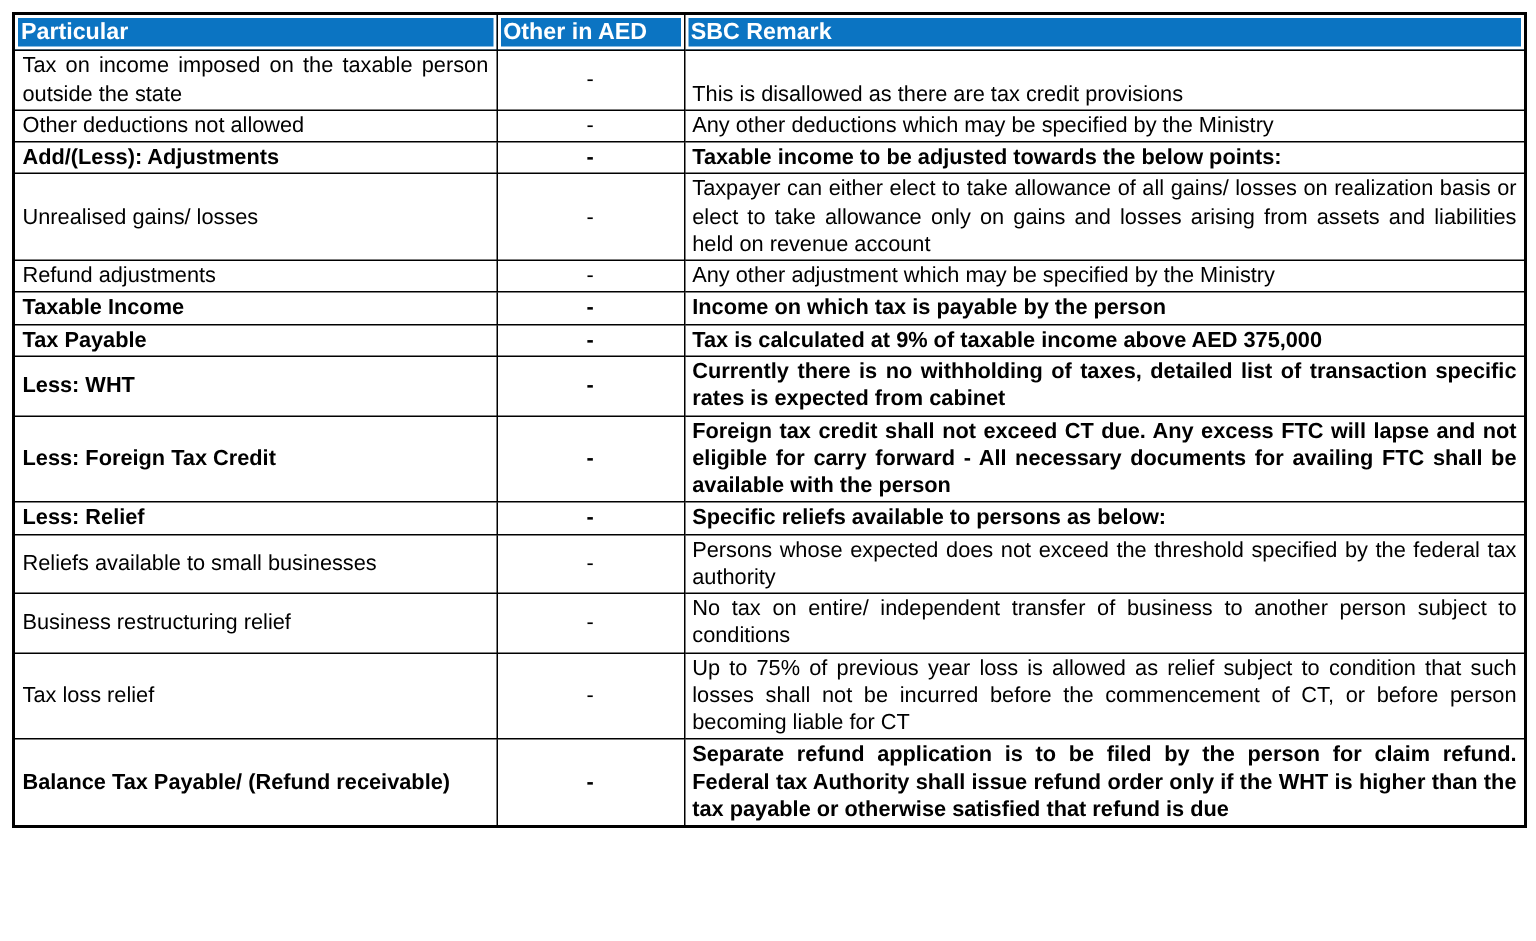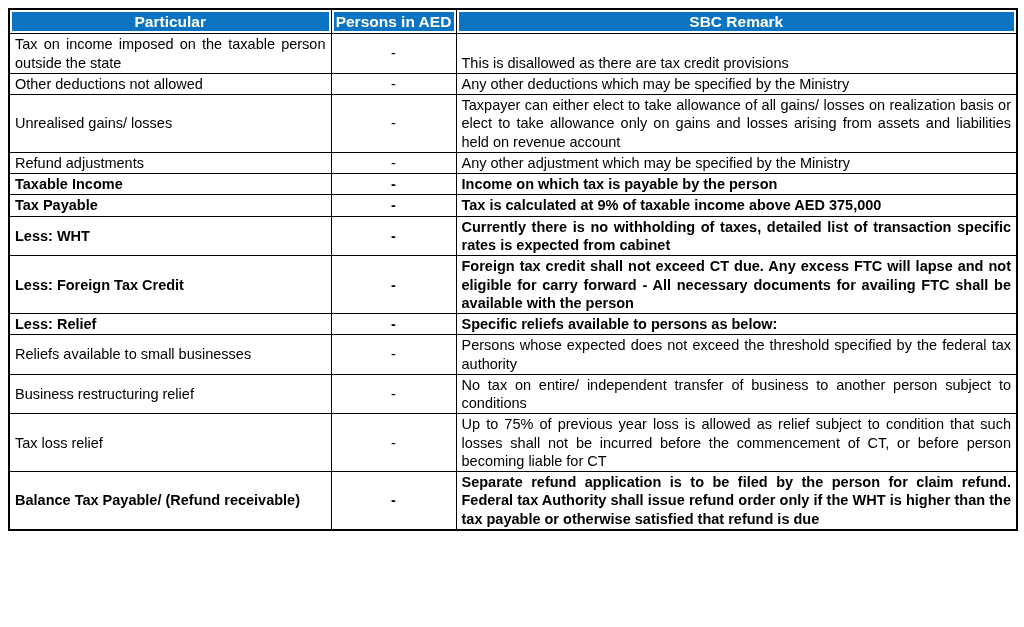--- a/index.html
+++ b/index.html
@@ -25,21 +25,21 @@
     padding:1px 5px;
     vertical-align:middle;
     overflow:hidden;
   }
   .tax-table thead th{
     background:var(--header-bg);
     color:var(--header-text);
     font-weight:bold;
     font-size:15.5px;
     line-height:1.12;
-    text-align:center;
+    text-align:left;
     padding:3px 4px;
     box-shadow:inset 0 0 0 2px #ffffff; 
   }
   .col-particular{text-align:justify;margin-left:44px;}
   .col-amount{text-align:center;}
   .col-remark{text-align:justify;}
   tr.bold .col-particular,
   tr.bold .col-amount,
   tr.bold .col-remark{font-weight:bold;}
   
@@ -51,34 +51,39 @@
 <div class="page">
   <table class="tax-table">
     <colgroup>
       <col style="width:322px">
       <col style="width:125px">
       <col style="width:561px">
     </colgroup>
     <thead>
       <tr>
         <th>Particular</th>
-        <th>Persons in AED</th>
+        <th>Other in AED</th>
         <th>SBC Remark</th>
       </tr>
     </thead>
     <tbody>
         <tr>
           <td class="col-particular">Tax on income imposed on the taxable person outside the state</td>
           <td class="col-amount">-</td>
           <td class="col-remark">This is disallowed as there are tax credit provisions</td>
         </tr>
         <tr>
           <td class="col-particular">Other deductions not allowed</td>
           <td class="col-amount">-</td>
           <td class="col-remark">Any other deductions which may be specified by the Ministry</td>
+        </tr>
+        <tr class="bold">
+          <td class="col-particular">Add/(Less): Adjustments</td>
+          <td class="col-amount">-</td>
+          <td class="col-remark">Taxable income to be adjusted towards the below points:</td>
         </tr>
         <tr>
           <td class="col-particular">Unrealised gains/ losses</td>
           <td class="col-amount">-</td>
           <td class="col-remark">Taxpayer can either elect to take allowance of all gains/ losses on realization basis or elect to take allowance only on gains and losses arising from assets and liabilities held on revenue account</td>
         </tr>
         <tr>
           <td class="col-particular">Refund adjustments</td>
           <td class="col-amount">-</td>
           <td class="col-remark">Any other adjustment which may be specified by the Ministry</td>

